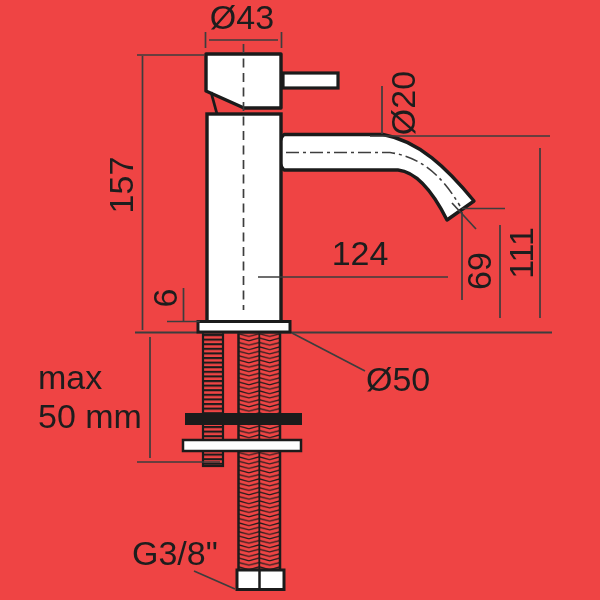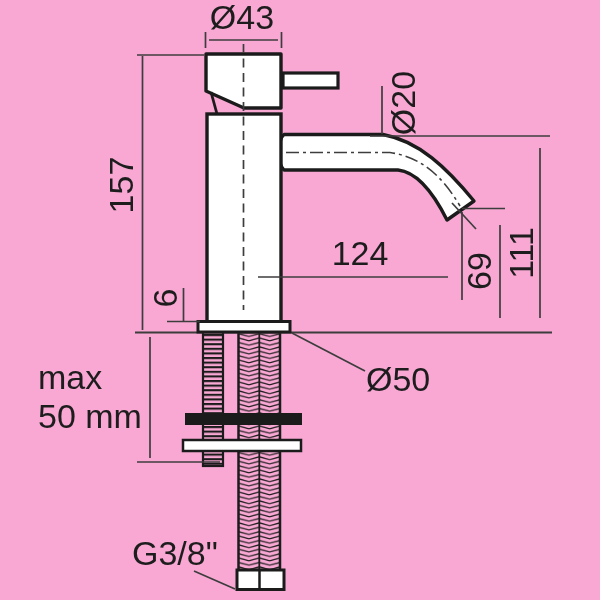--- a/index.html
+++ b/index.html
@@ -1,17 +1,17 @@
 <!DOCTYPE html>
 <html><head>
 <meta charset="utf-8">
 <style>
   html,body{margin:0;padding:0;background:#ffffff;}
   .stage{
-    width:600px;height:600px;position:relative;background:#f9a8d4;overflow:hidden;
+    width:600px;height:600px;position:relative;background:#ef4444;overflow:hidden;
     font-family:"Liberation Sans", sans-serif;
   }
   svg text{
     font-family:"Liberation Sans", sans-serif;
     font-size:34px;
     fill:#1d1d1d;
   }
 </style>
 </head>
 <body>

